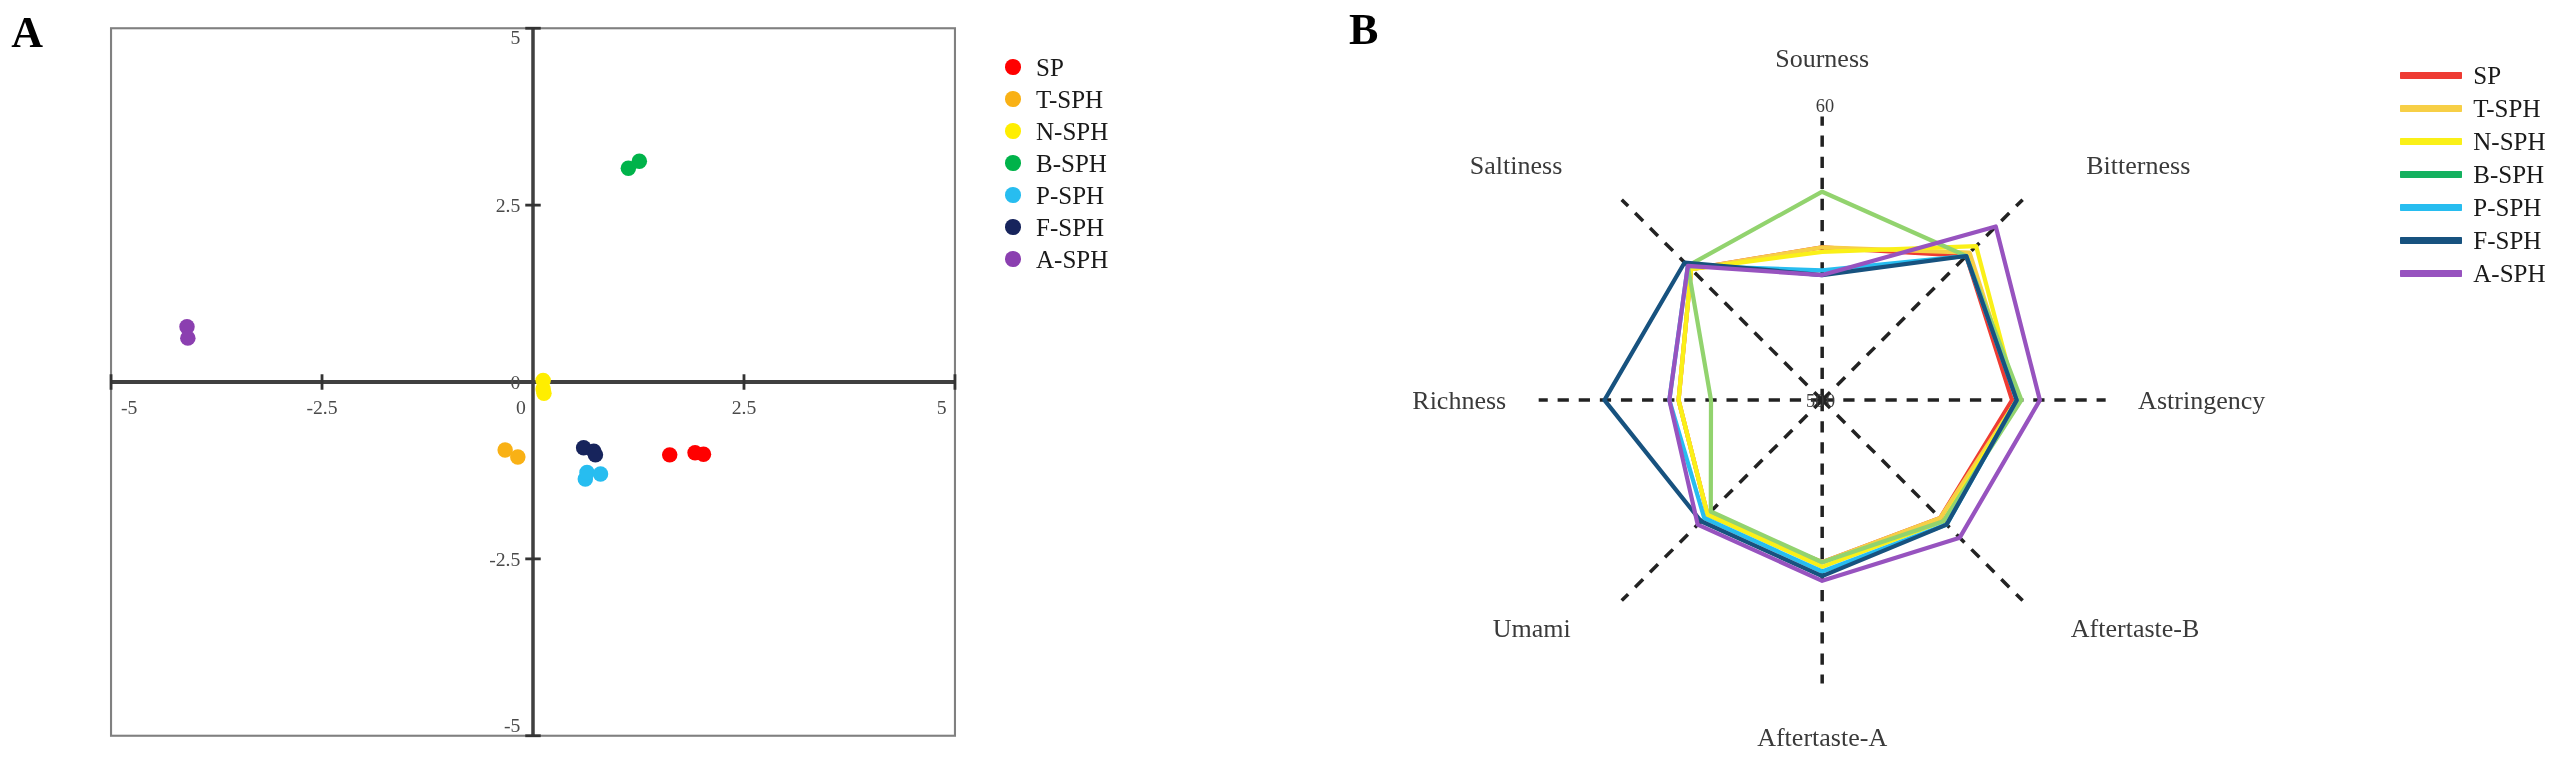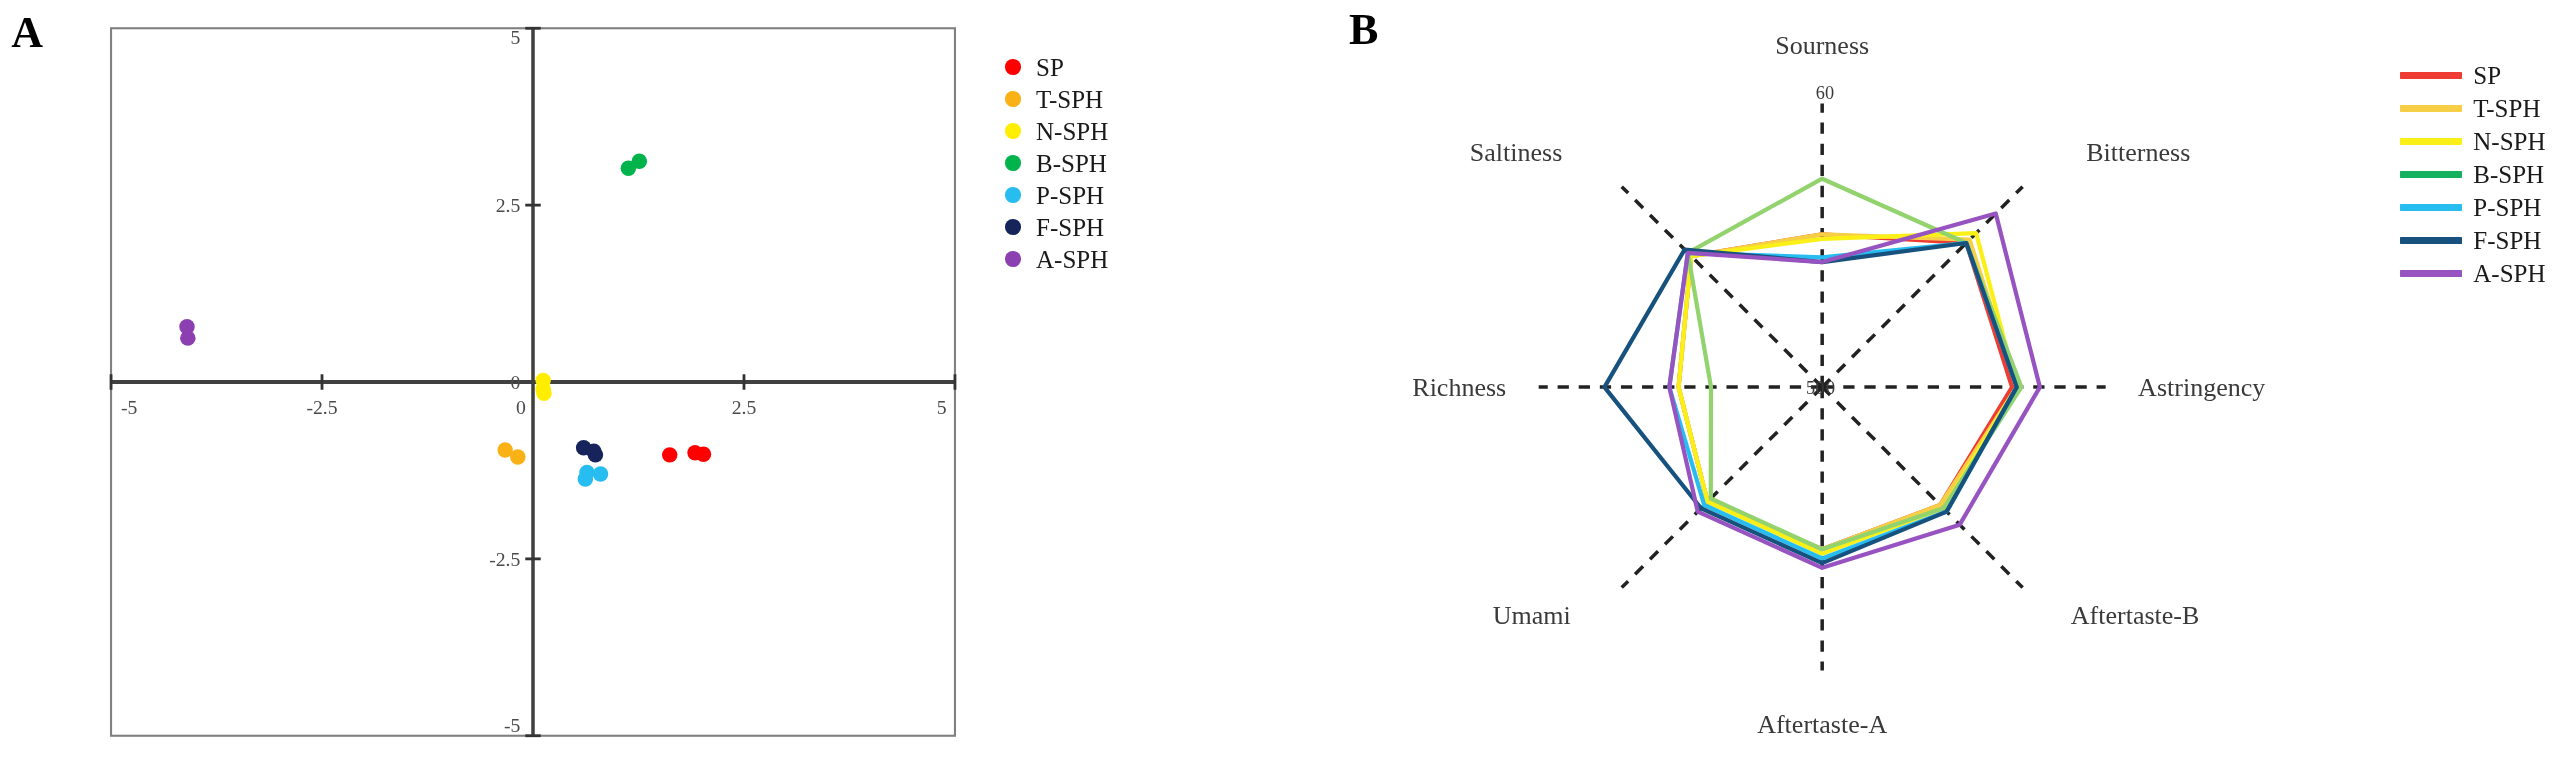--- a/index.html
+++ b/index.html
@@ -16,21 +16,21 @@
   #panelA{position:absolute;left:104px;top:21px;width:858px;height:722px;}
   #panelA svg{display:block;}
 
   
   #panelA-legend{position:absolute;left:1005px;top:51px;}
   .lg-row{display:flex;align-items:center;height:32px;}
   .lg-dot{width:15.5px;height:15.5px;border-radius:50%;flex:none;margin-right:15.5px;}
   .lg-text{font-size:25px;line-height:1;white-space:nowrap;color:#1a1a1a;}
 
   
-  #panelB{position:absolute;left:1400px;top:0px;width:971px;height:696px;}
+  #panelB{position:absolute;left:1400px;top:13px;width:971px;height:696px;}
   #panelB svg{display:block;}
 
   
   #panelB-legend{position:absolute;left:2400px;top:59px;}
   .lgl-row{display:flex;align-items:center;height:33px;}
   .lgl-line{width:62px;height:7.7px;flex:none;margin-right:11.3px;border-radius:0.7px;}
   .lgl-text{font-size:25px;line-height:1;white-space:nowrap;color:#1a1a1a;}
 
   .radar-label{font-family:"Liberation Serif",serif;font-size:37px;fill:#3a3a3a;}
   .radar-tick{font-family:"Liberation Serif",serif;font-size:26px;fill:#3a3a3a;}

